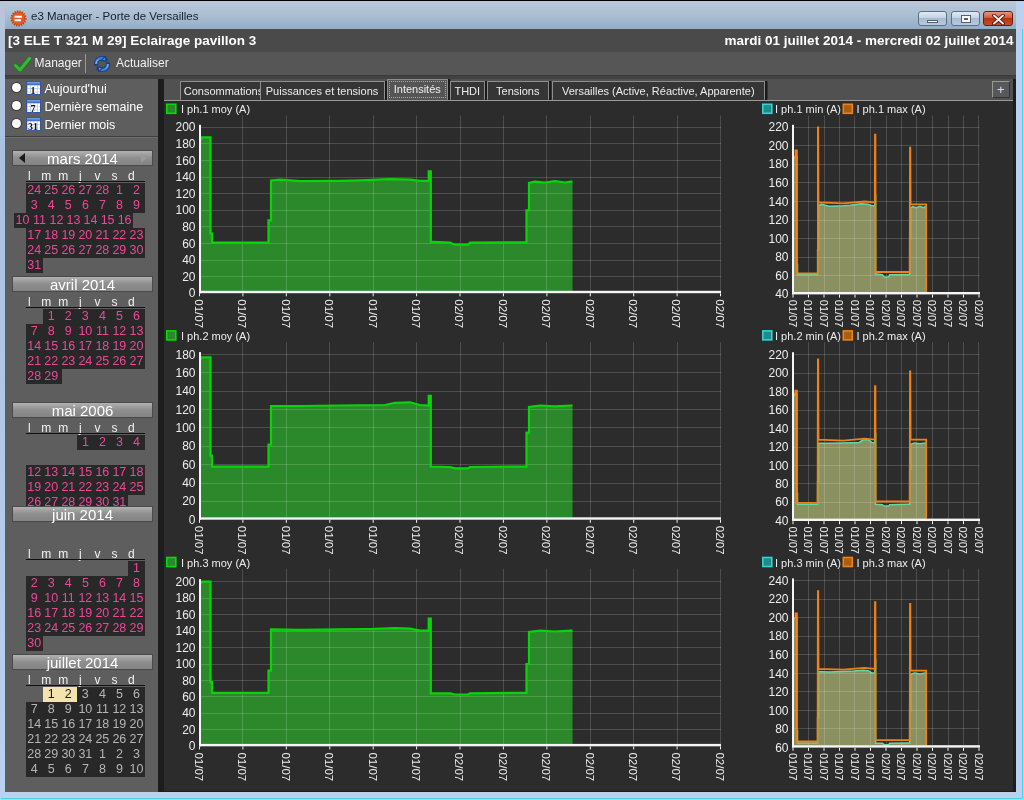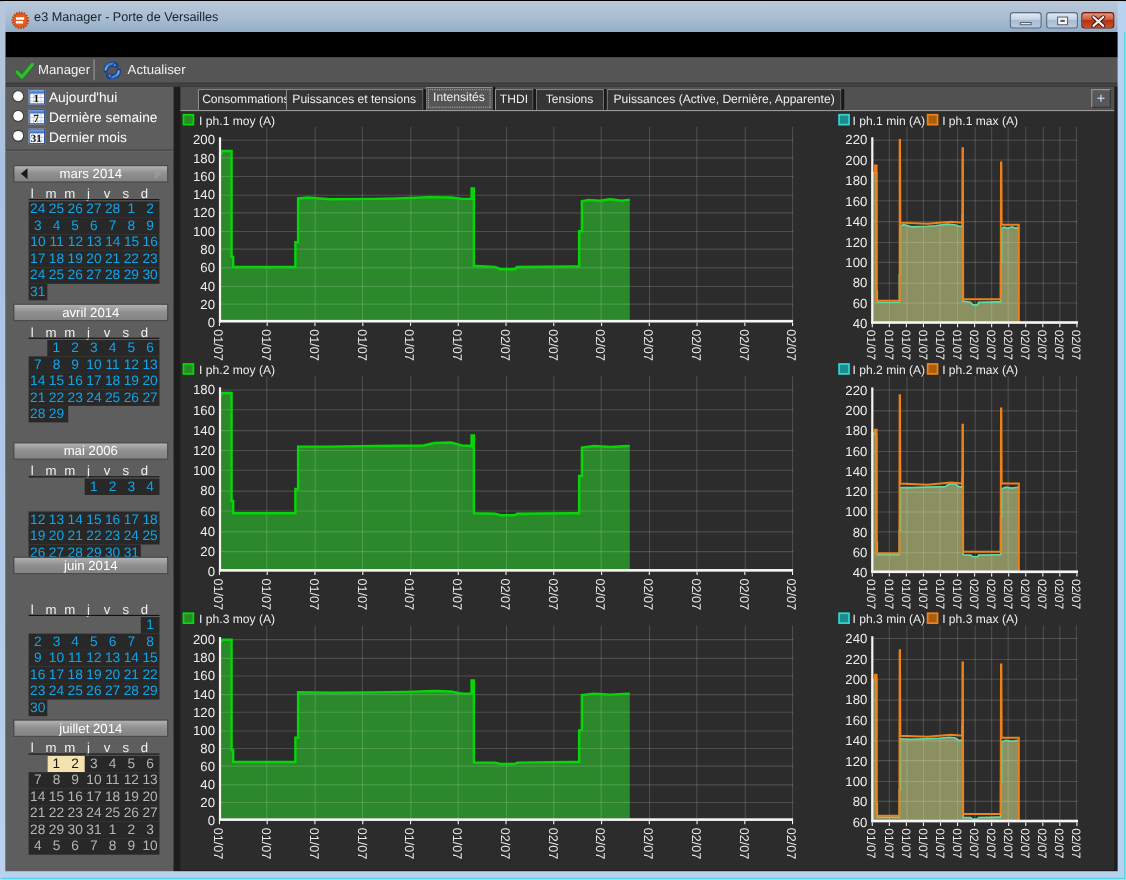--- a/index.html
+++ b/index.html
@@ -30,25 +30,25 @@
 
 #side{left:5px;top:78.5px;width:152.5px;height:714px;background:#5e5e5e;}
 #ssep{position:absolute;left:0;top:57.5px;width:152.5px;height:1.5px;background:#3e3e3e;border-bottom:1px solid #6e6e6e;}
 .rrow{position:absolute;left:0;height:17px;width:152px;}
 .rdot{position:absolute;left:6.8px;top:2.5px;width:9px;height:9px;border-radius:50%;background:#fff;box-shadow:0 0 0 1px #3c3c3c;}
 .mcal{position:absolute;left:20.5px;top:0.5px;width:15px;height:14px;background:#fff;border:1px solid #35589c;display:block;background-image:linear-gradient(rgba(120,160,220,0.5) 1px,transparent 1px),linear-gradient(90deg,rgba(120,160,220,0.5) 1px,transparent 1px);background-size:3.3px 3.3px;background-position:0 3px;}
 .mtop{position:absolute;left:0;top:0;width:100%;height:3px;background:linear-gradient(#7aa6e8,#3a66b8);display:block;}
 .mnum{position:absolute;left:0;top:2.5px;width:100%;text-align:center;font-size:10px;font-weight:bold;color:#111;font-family:"Liberation Serif",serif;display:block;text-shadow:0 0 1px #fff;}
 .rlab{position:absolute;left:39.5px;top:1px;color:#fff;font-size:12.5px;}
 
-.mhdr{position:absolute;left:7.4px;width:140.3px;height:16.3px;background:linear-gradient(#b2b2b2,#8e8e8e 50%,#848484);border:1px solid #4a4a4a;color:#fff;font-size:12px;text-align:center;line-height:15px;}
+.mhdr{position:absolute;left:7.4px;width:140.3px;height:16.3px;background:linear-gradient(#b2b2b2,#8e8e8e 50%,#848484);border:1px solid #4a4a4a;color:#fff;font-size:15px;text-align:center;line-height:15px;}
 .dow{position:absolute;left:20.8px;width:120px;height:13px;color:#f2f2f2;font-size:12px;}
 .dow span{position:absolute;top:0;width:17.02px;text-align:center;}
 .dline{position:absolute;left:20.8px;width:119.2px;height:1.2px;background:#111;}
-.drow{position:absolute;background:#282828;overflow:hidden;color:#0ea5e9;font-size:12.5px;white-space:nowrap;}
+.drow{position:absolute;background:#282828;overflow:hidden;color:#ec4899;font-size:12.5px;white-space:nowrap;}
 .drow span{display:inline-block;width:17.02px;text-align:center;line-height:15.1px;height:15.1px;}
 .cgray{color:#b5b5b5;}
 .dc.sel{background:#f5e3af;color:#1a1a1a;}
 
 #panel{left:158px;top:78.5px;width:858px;height:714.5px;background:#1d1d1d;}
 #strip{position:absolute;left:6px;top:0;width:849px;height:21.5px;background:#515151;}
 #pbody{position:absolute;left:6px;top:21.5px;width:849px;height:691px;background:#2c2c2c;border-top:1.5px solid #9a9a9a;}
 .tab{position:absolute;top:2.5px;height:19px;background:#353535;border:1px solid #8e8e8e;border-bottom:none;color:#eee;font-size:11px;text-align:center;line-height:18px;box-shadow:2.5px 0 0 #181818;border-radius:1px;}
 .tab.act{top:0.5px;height:21px;background:#555;outline:1px dotted #aaa;outline-offset:-3.5px;}
 #plus{position:absolute;left:828px;top:2px;width:17.5px;height:17px;background:#585858;border:1px solid #999;border-right-color:#333;border-bottom-color:#333;color:#cfe0ff;font-size:13px;text-align:center;line-height:15px;}
@@ -68,20 +68,24 @@
       <span id="icmax">
         <i></i>
       </span>
     </div>
   <div id="bclose" class="wbtn abs">
       <svg width="13" height="11" viewBox="0 0 13 11" style="position:absolute;left:8px;top:2px;">
         <path d="M2 1.5 L11 9.5 M11 1.5 L2 9.5" stroke="#3a0c04" stroke-width="3.6" stroke-linecap="round"></path>
         <path d="M2 1.5 L11 9.5 M11 1.5 L2 9.5" stroke="#f4f0ee" stroke-width="2" stroke-linecap="round"></path>
       </svg>
     </div>
+  <div id="hdr2" class="abs">
+      <span class="l">[3 ELE T 321 M 29] Eclairage pavillon 3</span>
+      <span class="r">mardi 01 juillet 2014 - mercredi 02 juillet 2014</span>
+    </div>
   <div id="tool" class="abs">
       <svg width="17" height="15" viewBox="0 0 17 15" style="position:absolute;left:8.5px;top:4.5px;">
         <path d="M1.5 8.5 L6 13 L15.5 1.5" fill="none" stroke="#1c7a1c" stroke-width="5" stroke-linecap="round" stroke-linejoin="round"></path>
         <path d="M1.5 8.5 L6 13 L15.5 1.5" fill="none" stroke="#3cb43c" stroke-width="3" stroke-linecap="round" stroke-linejoin="round"></path>
       </svg>
       <span style="position:absolute;left:29.5px;top:4px;">Manager</span>
       <span class="sep"></span>
       <svg width="16" height="16" viewBox="0 0 24 24" style="position:absolute;left:88.5px;top:56.5px;left:88.5px;top:4px;">
         <path d="M21 12a9 9 0 0 1-14.5 7.1 M3 12A9 9 0 0 1 17.5 4.9" fill="none" stroke="#163f85" stroke-width="6.2" stroke-linecap="round"></path>
         <path d="M21 12a9 9 0 0 1-14.5 7.1 M3 12A9 9 0 0 1 17.5 4.9" fill="none" stroke="#3b82d8" stroke-width="3.6"></path>
@@ -124,21 +128,21 @@
         <span style="left:12px;">m</span>
         <span style="left:29px;">m</span>
         <span style="left:46.1px;">j</span>
         <span style="left:63.1px;">v</span>
         <span style="left:80.1px;">s</span>
         <span style="left:97.1px;">d</span>
       </div>
       <div class="dline" style="top:102.4px;"></div>
       <div class="drow" style="top:104px;height:15px;left:20.8px;width:119.1px;"><span class="dc">24</span><span class="dc">25</span><span class="dc">26</span><span class="dc">27</span><span class="dc">28</span><span class="dc">1</span><span class="dc">2</span></div>
       <div class="drow" style="top:119px;height:15px;left:20.8px;width:119.1px;"><span class="dc">3</span><span class="dc">4</span><span class="dc">5</span><span class="dc">6</span><span class="dc">7</span><span class="dc">8</span><span class="dc">9</span></div>
-      <div class="drow" style="top:134px;height:15px;left:21px;width:119.1px;"><span class="dc">10</span><span class="dc">11</span><span class="dc">12</span><span class="dc">13</span><span class="dc">14</span><span class="dc">15</span><span class="dc">16</span></div>
+      <div class="drow" style="top:134px;height:15px;left:9px;width:119.1px;"><span class="dc">10</span><span class="dc">11</span><span class="dc">12</span><span class="dc">13</span><span class="dc">14</span><span class="dc">15</span><span class="dc">16</span></div>
       <div class="drow" style="top:149px;height:15px;left:20.8px;width:119.1px;"><span class="dc">17</span><span class="dc">18</span><span class="dc">19</span><span class="dc">20</span><span class="dc">21</span><span class="dc">22</span><span class="dc">23</span></div>
       <div class="drow" style="top:164px;height:15px;left:20.8px;width:119.1px;"><span class="dc">24</span><span class="dc">25</span><span class="dc">26</span><span class="dc">27</span><span class="dc">28</span><span class="dc">29</span><span class="dc">30</span></div>
       <div class="drow" style="top:179px;height:15px;left:20.8px;width:17px;"><span class="dc">31</span></div>
       <div class="mhdr" style="top:197.5px;">avril 2014</div>
       <div class="dow" style="top:216.0px;">
         <span style="left:-5px;">l</span>
         <span style="left:12px;">m</span>
         <span style="left:29px;">m</span>
         <span style="left:46.1px;">j</span>
         <span style="left:63.1px;">v</span>
@@ -204,21 +208,21 @@
     <div style="position:absolute;left:14px;top:74px;width:0;height:0;border:5px solid transparent;border-right:6px solid #1a1a1a;border-left:none;"></div>
       <div style="position:absolute;left:136px;top:74px;width:0;height:0;border:5px solid transparent;border-left:6px solid #9a9a9a;border-right:none;"></div>
   </div>
   <div id="panel" class="abs">
     <div id="strip">
         <div class="tab" style="left:4.5px;width:88px;margin-left:11px;">Consommations</div>
         <div class="tab" style="left:95.5px;width:125px;">Puissances et tensions</div>
         <div class="tab act" style="left:222.5px;width:61.5px;">Intensités</div>
         <div class="tab" style="left:286px;width:34.5px;">THDI</div>
         <div class="tab" style="left:323px;width:61.5px;">Tensions</div>
-        <div class="tab" style="left:387.5px;width:213.5px;">Puissances (Active, Dernière, Apparente)</div>
+        <div class="tab" style="left:387.5px;width:213.5px;">Versailles (Active, Réactive, Apparente)</div>
         <div id="plus">+</div>
       </div>
     <div id="pbody"></div>
   </div>
   <div style="position:absolute;left:0;top:0;"><svg id="charts" width="1024" height="800" viewBox="0 0 1024 800" font-family="Liberation Sans, sans-serif">
         <path d="M199.5,291 L199.5,140.6 L201,139.8 L202,137.3 L210.5,137.3 L210.5,233.5 L212,233.5 L212,242.7 L268.5,242.7 L268.5,220.3 L271,220.3 L271,180.4 L280,179.6 L300,181.2 L340,180.8 L360,180.4 L390,179.2 L410,179.6 L420,180.8 L428.7,180.8 L428.7,171.3 L430.8,171.3 L430.8,241.8 L433,241.8 L450,242.7 L455,244.7 L468,244.7 L470,242.7 L520,242.3 L526.5,242.3 L526.5,210.3 L529,210.3 L529,182.9 L535,181.7 L545,182.5 L555,181.2 L565,182.5 L571,181.7 L572.5,181.7 L572.5,291 Z" fill="#2b882b"></path>
         <path d="M793,292.5 L793,160.7 L793.5,159.8 L793.9,157 L796.9,157 L796.9,264.6 L797.5,264.6 L797.5,274.8 L817.6,274.8 L817.6,249.8 L818.5,249.8 L818.5,205.2 L821.7,204.3 L828.9,206.2 L843.2,205.7 L850.3,205.2 L861,203.8 L868.1,204.3 L871.7,205.7 L874.8,205.7 L874.8,195 L875.6,195 L875.6,273.9 L876.4,273.9 L882.4,274.8 L884.2,277.1 L888.8,277.1 L889.6,274.8 L907.4,274.4 L909.7,274.4 L909.7,238.6 L910.6,238.6 L910.6,208 L912.8,206.6 L916.3,207.6 L919.9,206.2 L923.5,207.6 L925.6,206.6 L926.2,206.6 L926.2,292.5 Z" fill="#8b9060"></path>
         <g stroke="rgba(255,255,255,0.16)" stroke-width="1">
           <line x1="199.5" y1="276.5" x2="721" y2="276.5"></line>
           <line x1="199.5" y1="260.5" x2="721" y2="260.5"></line>

